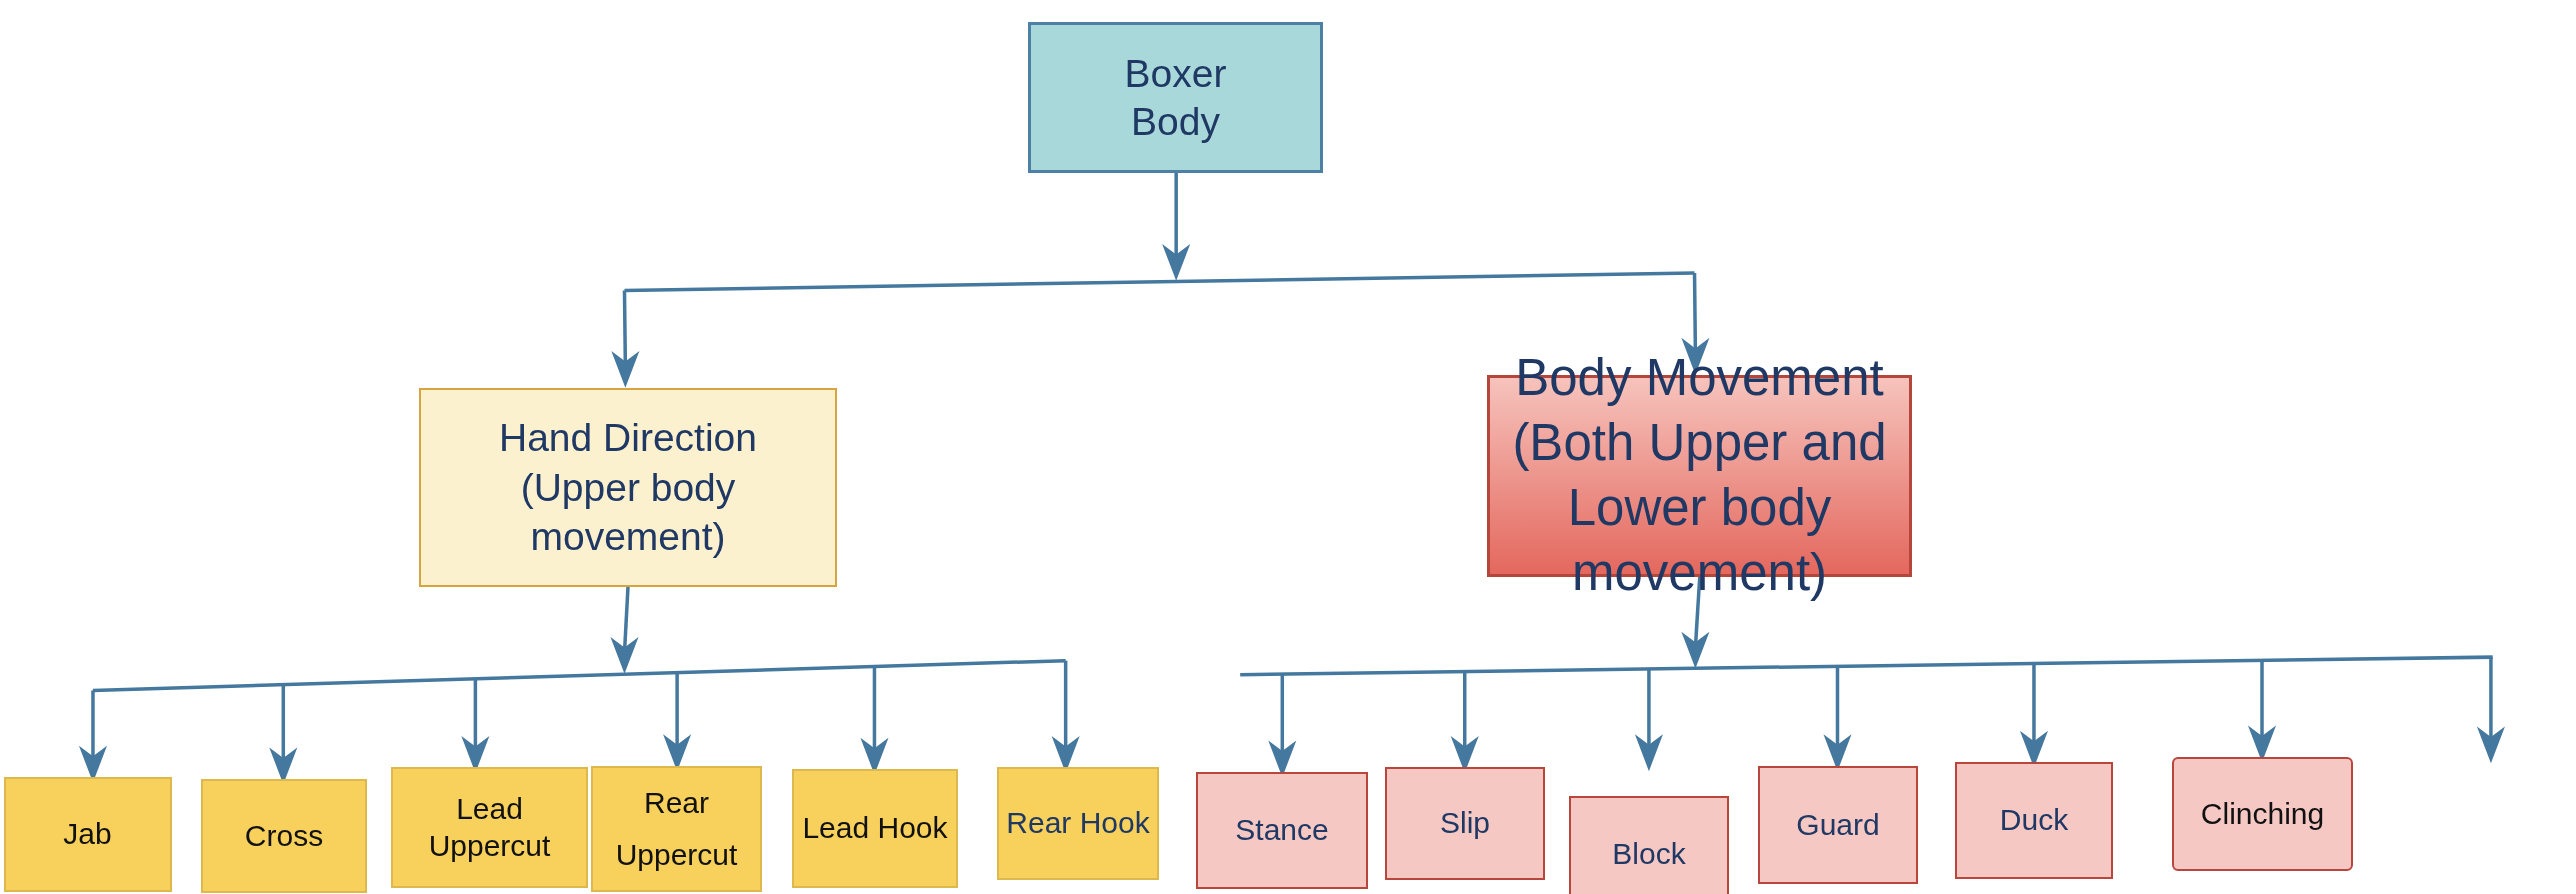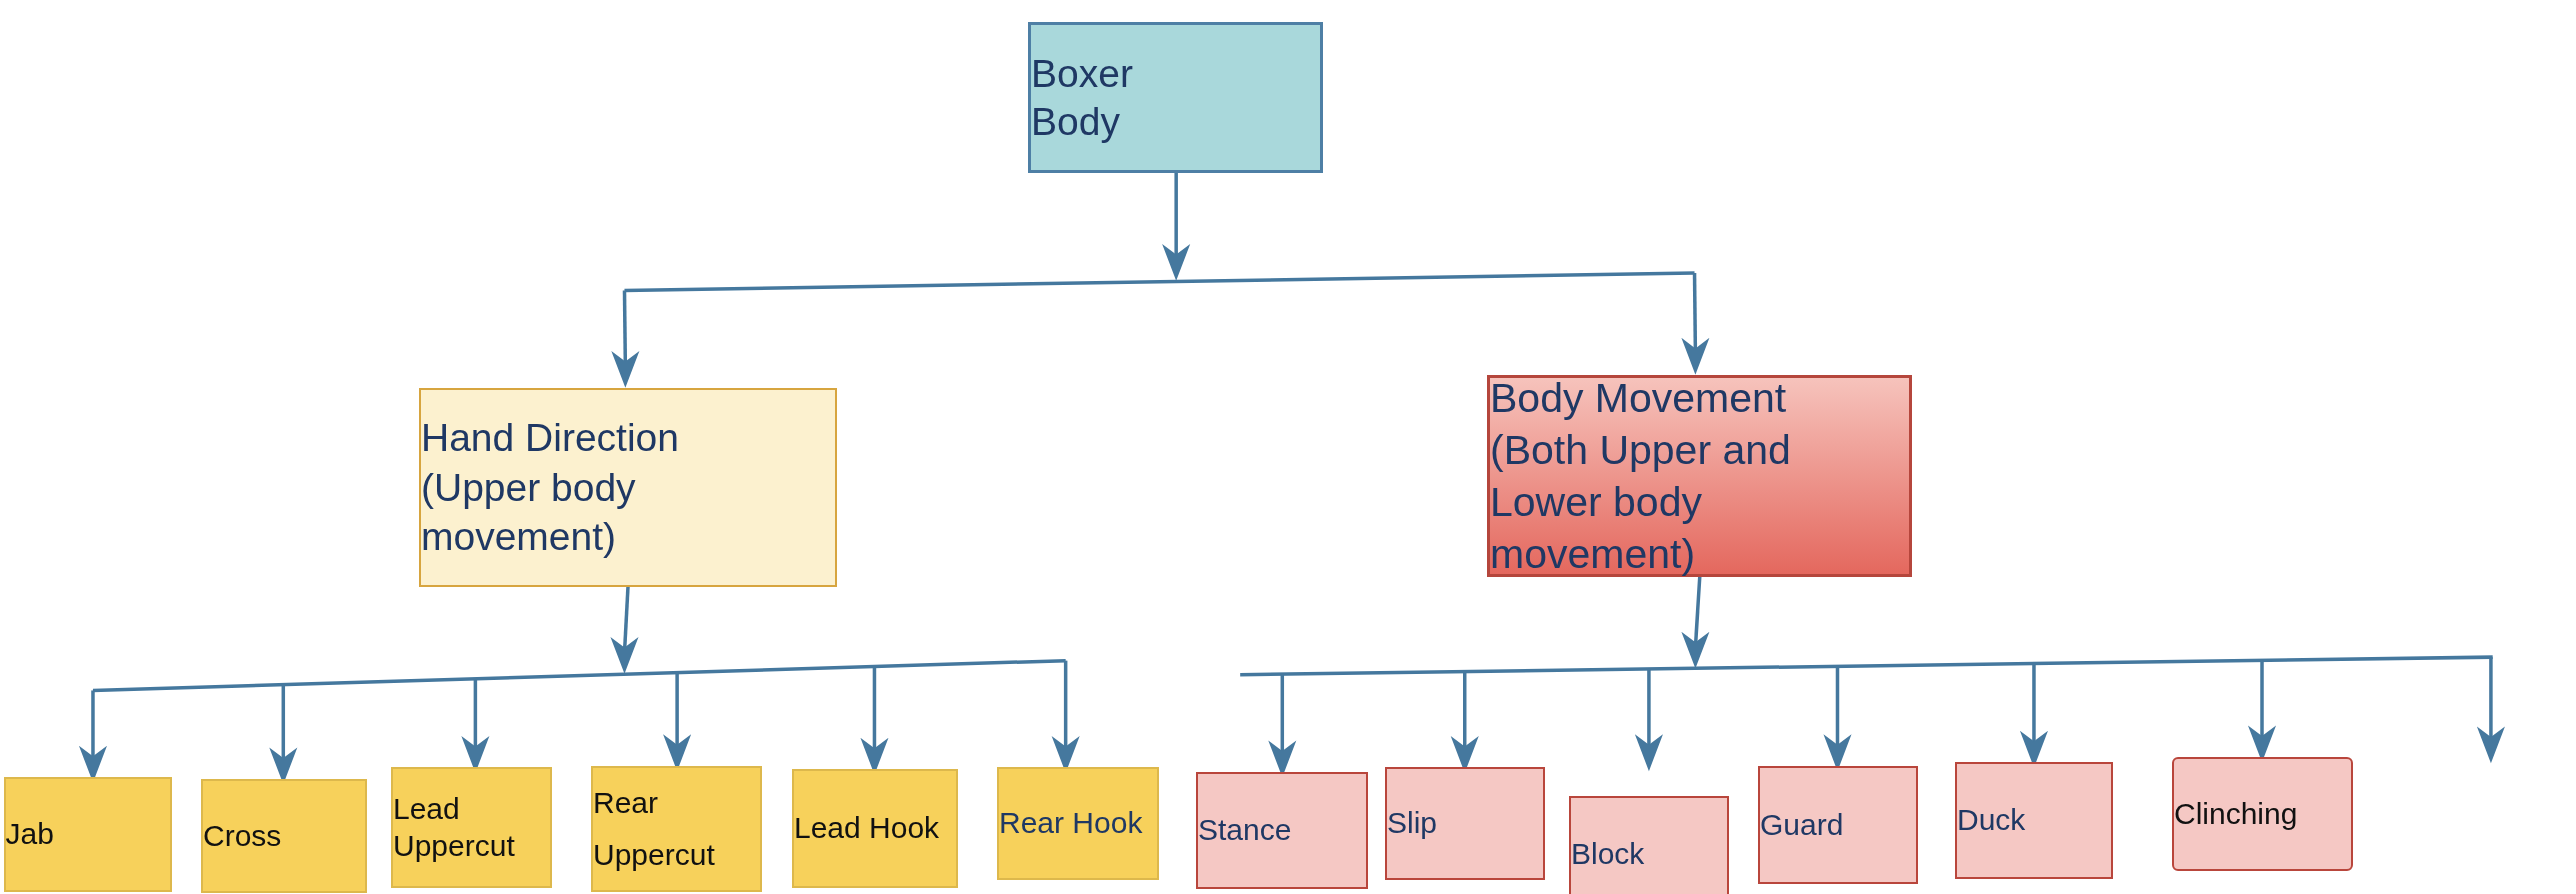--- a/index.html
+++ b/index.html
@@ -14,36 +14,36 @@
   html,body{margin:0;padding:0;background:#ffffff;}
   #canvas{
     position:relative;width:2576px;height:895px;background:#ffffff;
     font-family:"Liberation Sans", sans-serif;overflow:hidden;
   }
   #connectors{position:absolute;left:0;top:0;width:2576px;height:895px;}
   #connectors path{stroke:var(--connector);stroke-width:4;fill:none;}
   #connectors polygon{fill:var(--connector);stroke:none;}
   .node{
     position:absolute;box-sizing:border-box;
-    display:flex;flex-direction:column;align-items:flex-start;justify-content:center;
+    display:flex;flex-direction:column;align-items:center;justify-content:center;
     text-align:center;
   }
   .node span{display:block;}
   .root-node{
     background:var(--root_fill);border:3.5px solid var(--root_border);
     color:var(--text_navy);font-size:39px;line-height:1.22;
   }
   .hand-node{
     background:var(--hand_fill);border:2.6px solid var(--hand_border);
     color:var(--text_navy);font-size:39px;line-height:1.27;
   }
   .body-node{
     background:linear-gradient(180deg,var(--body_fill_top) 0%,var(--body_fill_bottom) 100%);
     border:3.5px solid var(--body_border);
-    color:var(--text_navy);font-size:41px;line-height:1.27;
+    color:var(--text_navy);font-size:51px;line-height:1.27;
   }
   .leaf{font-size:30px;line-height:1.22;}
   .leaf-yellow{background:var(--yellow_leaf_fill);border:2.6px solid var(--yellow_leaf_border);}
   .leaf-pink{background:var(--pink_leaf_fill);border:2.6px solid var(--pink_leaf_border);}
   .t-black{color:var(--text_black);}
   .t-navy{color:var(--text_navy);}
   .spread{line-height:1.75;}
 </style>
 </head>
 <body>
@@ -112,21 +112,21 @@
     <span>Lower body</span>
     <span>movement)</span>
   </div>
 
   <div class="node leaf leaf-yellow t-black" style="left:3.5px;top:777px;width:168px;height:115px;">
     <span>Jab</span>
   </div>
   <div class="node leaf leaf-yellow t-black" style="left:201px;top:779px;width:166px;height:114px;">
     <span>Cross</span>
   </div>
-  <div class="node leaf leaf-yellow t-black" style="left:391px;top:767px;width:161px;height:121px;">
+  <div class="node leaf leaf-yellow t-black" style="left:391px;top:767px;width:197px;height:121px;">
     <span>Lead</span>
     <span>Uppercut</span>
   </div>
   <div class="node leaf leaf-yellow t-black spread" style="left:591px;top:766px;width:171px;height:126px;">
     <span>Rear</span>
     <span>Uppercut</span>
   </div>
   <div class="node leaf leaf-yellow t-black" style="left:792px;top:769px;width:166px;height:119px;">
     <span>Lead Hook</span>
   </div>

